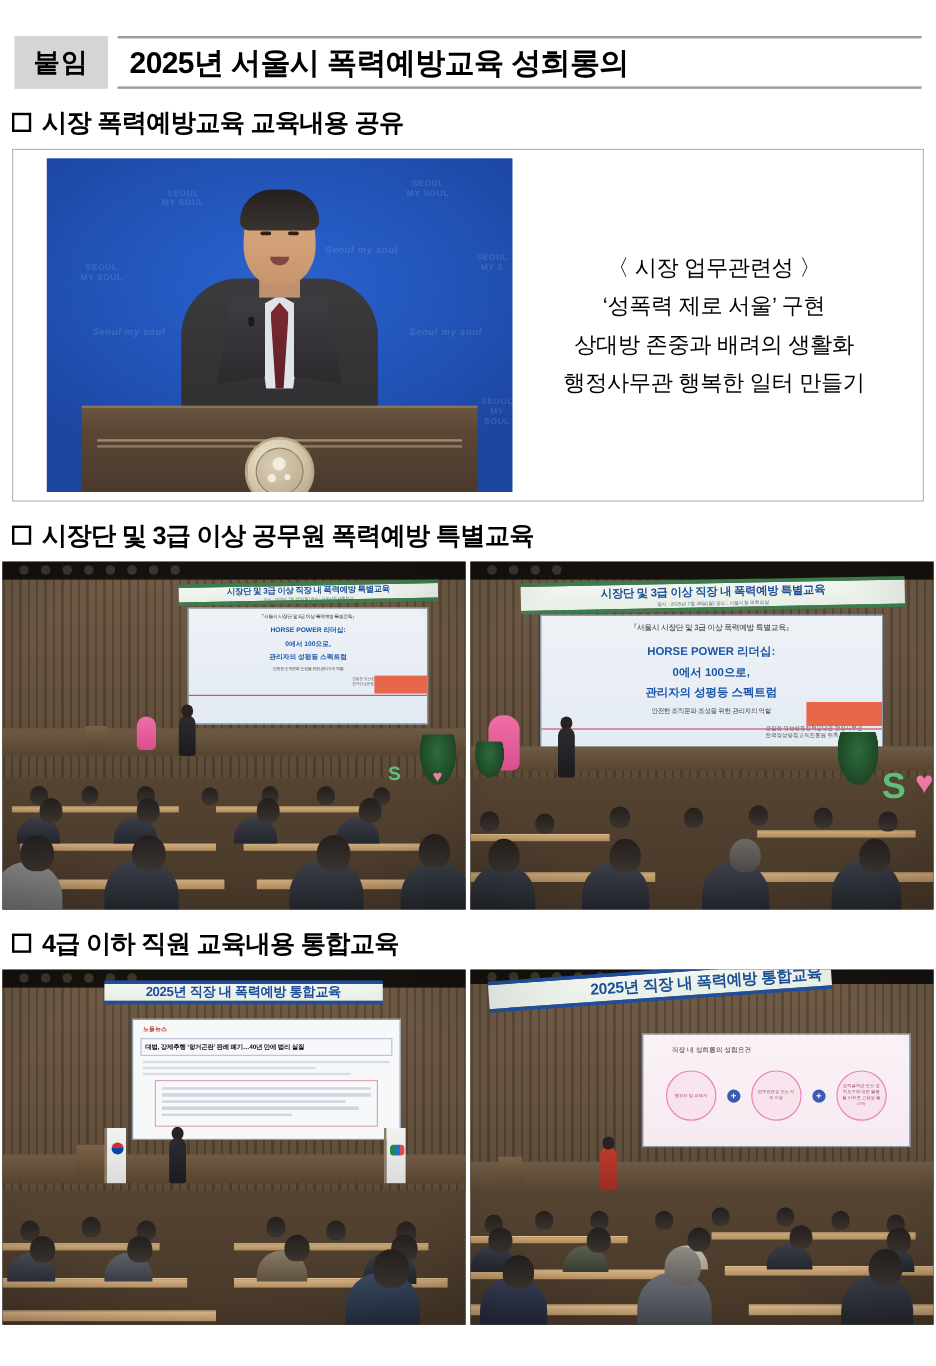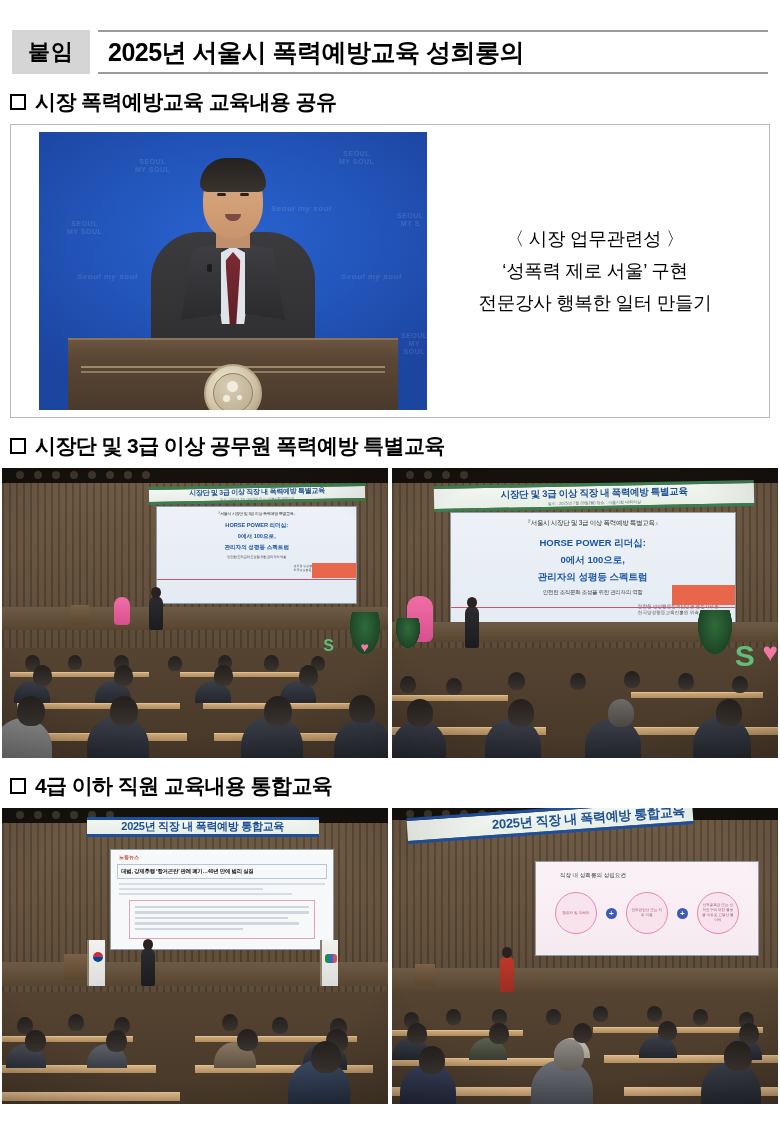--- a/index.html
+++ b/index.html
@@ -401,21 +401,22 @@
     <div class="podium">
       <div class="emblem">
         <div class="emblem-inner"></div>
       </div>
     </div>
   </div>
 
   <div class="msg-block">
     <div>〈 시장 업무관련성 〉</div>
     <div>‘성폭력 제로 서울’ 구현</div>
-    <div>전문강사 행복한 일터 만들기</div>
+    <div>상대방 존중과 배려의 생활화</div>
+    <div>행정사무관 행복한 일터 만들기</div>
   </div>
 </div>
 
 <div class="section-head">
   <span class="sq"></span>
   <span class="section-title">시장단 및 3급 이상 공무원 폭력예방 특별교육</span>
 </div>
 
 <div class="photo-row">
 

